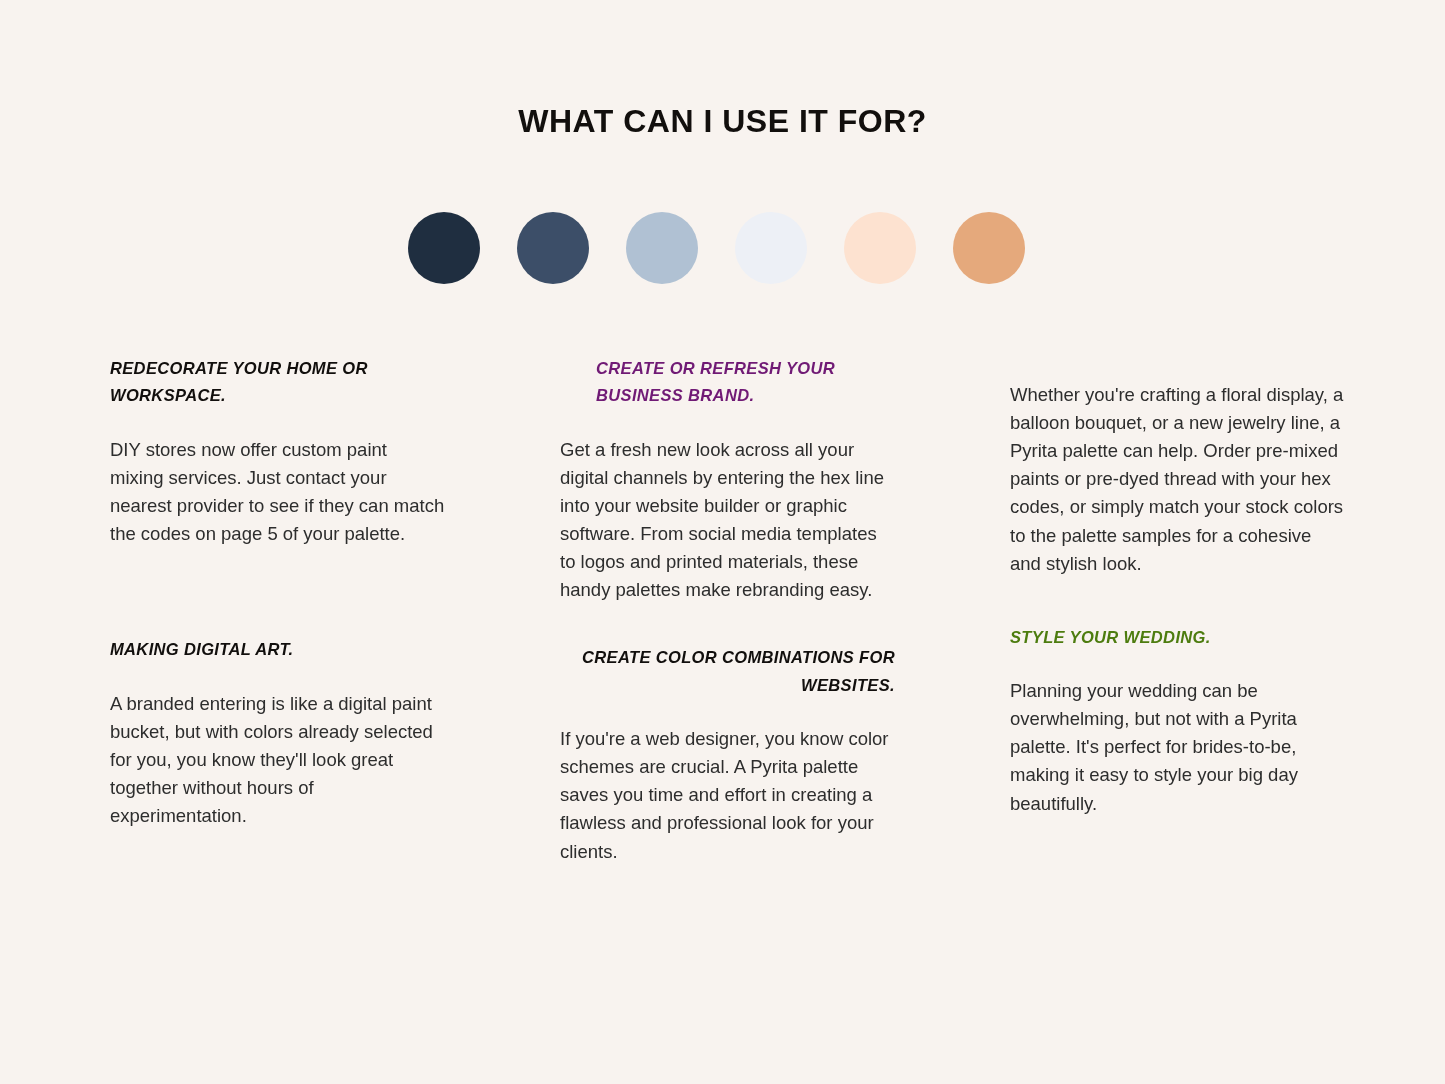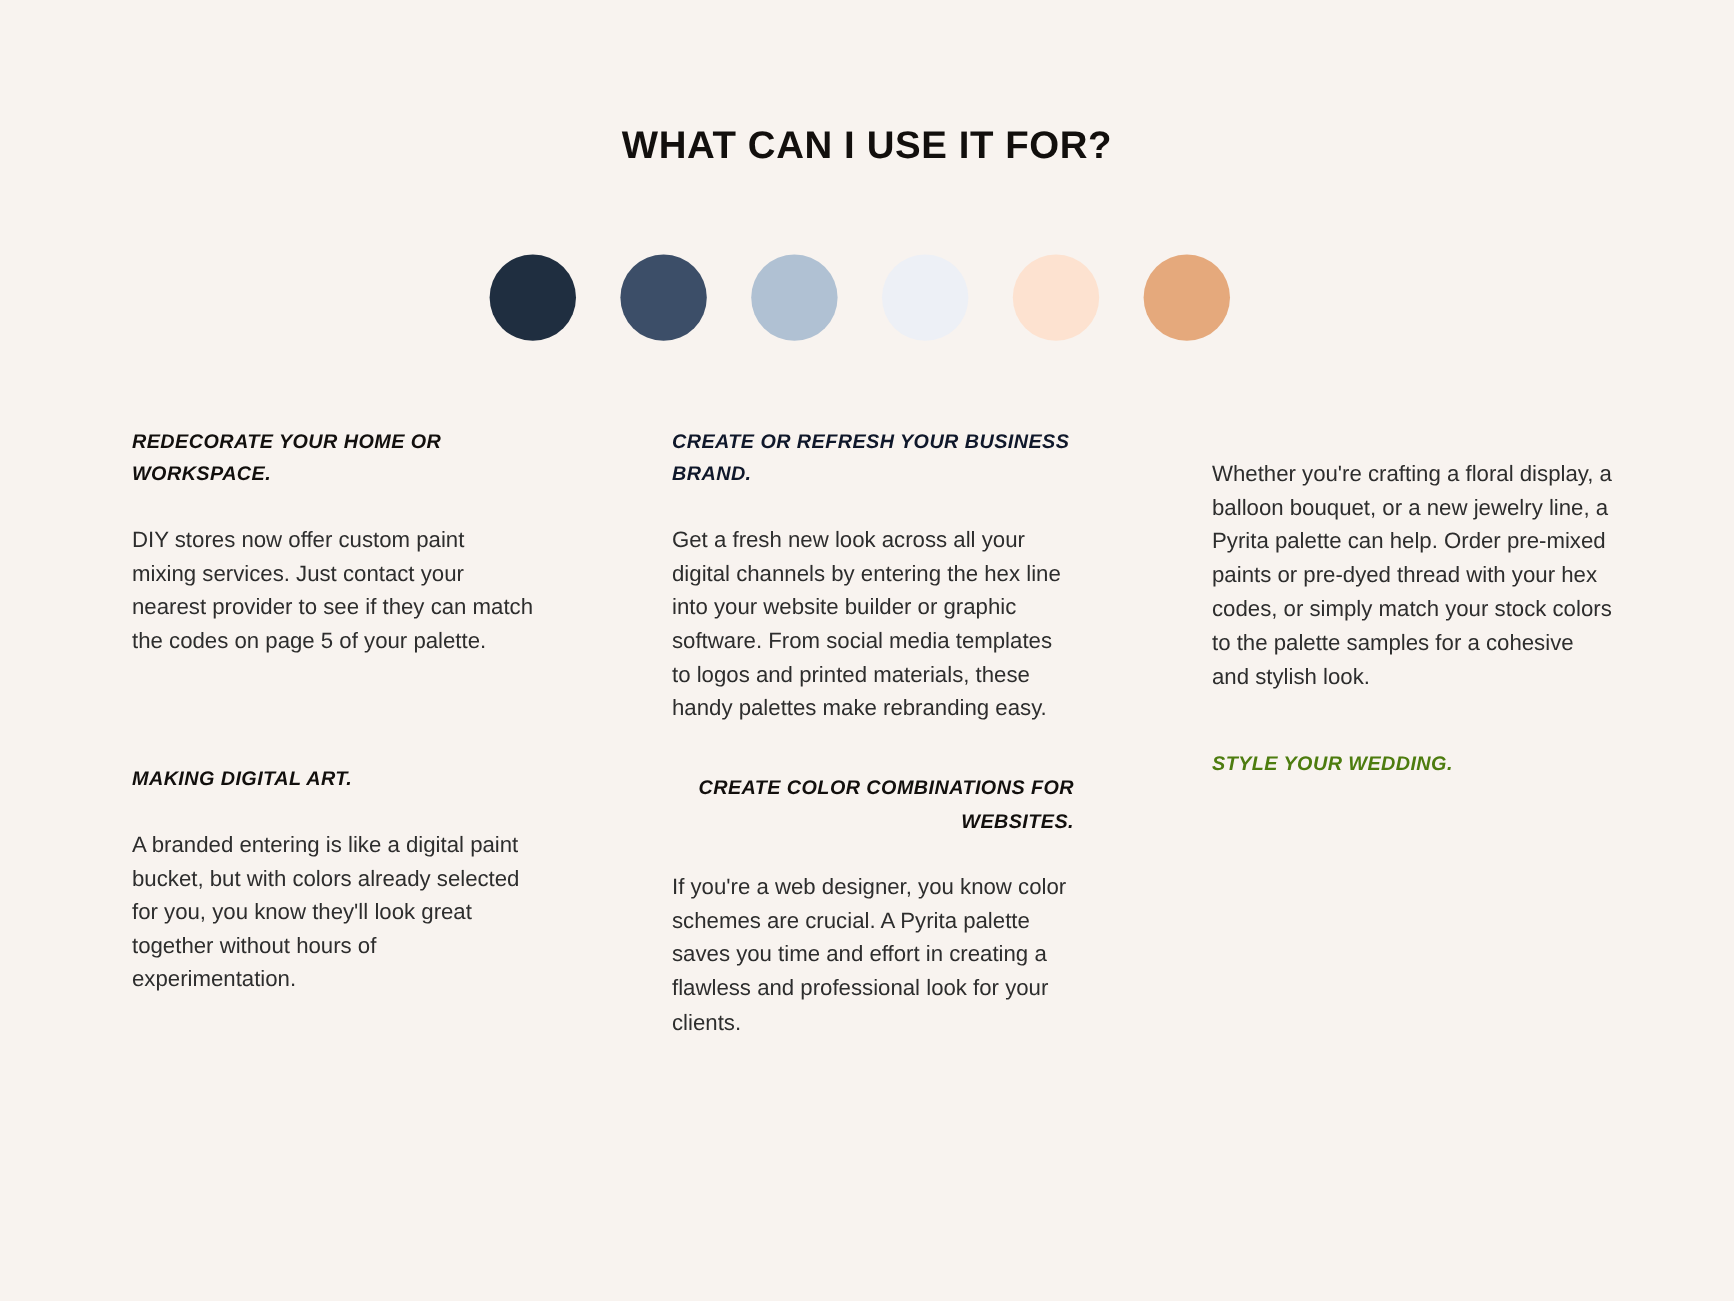--- a/index.html
+++ b/index.html
@@ -128,37 +128,38 @@
         <div class="block">
           <div class="block-heading" style="color: rgb(18, 15, 13);">MAKING DIGITAL ART.</div>
           <div class="block-body" style="color: rgb(45, 45, 45);">A branded entering is like a digital paint bucket, but with colors already selected for you, you know they'll look great together without hours of experimentation.</div>
         </div>
       </div>
     </div>
 
     <div class="column">
       <div class="col-inner">
         <div class="block">
-          <div class="block-heading" style="color: #0f172a;">CREATE OR REFRESH YOUR BUSINESS BRAND.</div>
+          <div class="block-heading" style="color: #701a75; margin-left: 36px;">CREATE OR REFRESH YOUR BUSINESS BRAND.</div>
           <div class="block-body" style="color: rgb(45, 45, 45);">Get a fresh new look across all your digital channels by entering the hex line into your website builder or graphic software. From social media templates to logos and printed materials, these handy palettes make rebranding easy.</div>
         </div>
         <div class="gap-2"></div>
         <div class="block">
           <div class="block-heading" style="color: rgb(18, 15, 13); text-align: right;">CREATE COLOR COMBINATIONS FOR WEBSITES.</div>
           <div class="block-body" style="color: rgb(45, 45, 45);">If you're a web designer, you know color schemes are crucial. A Pyrita palette saves you time and effort in creating a flawless and professional look for your clients.</div>
         </div>
       </div>
     </div>
 
     <div class="column">
       <div class="col-inner">
         <div class="block">
           <div class="block-body" style="color: rgb(45, 45, 45);">Whether you're crafting a floral display, a balloon bouquet, or a new jewelry line, a Pyrita palette can help. Order pre-mixed paints or pre-dyed thread with your hex codes, or simply match your stock colors to the palette samples for a cohesive and stylish look.</div>
         </div>
         <div class="gap-3"></div>
         <div class="block">
           <div class="block-heading" style="color: #4d7c0f;">STYLE YOUR WEDDING.</div>
+          <div class="block-body" style="color: rgb(45, 45, 45);">Planning your wedding can be overwhelming, but not with a Pyrita palette. It's perfect for brides-to-be, making it easy to style your big day beautifully.</div>
         </div>
       </div>
     </div>
 
   </div>
 </div>
 
 </body></html>

